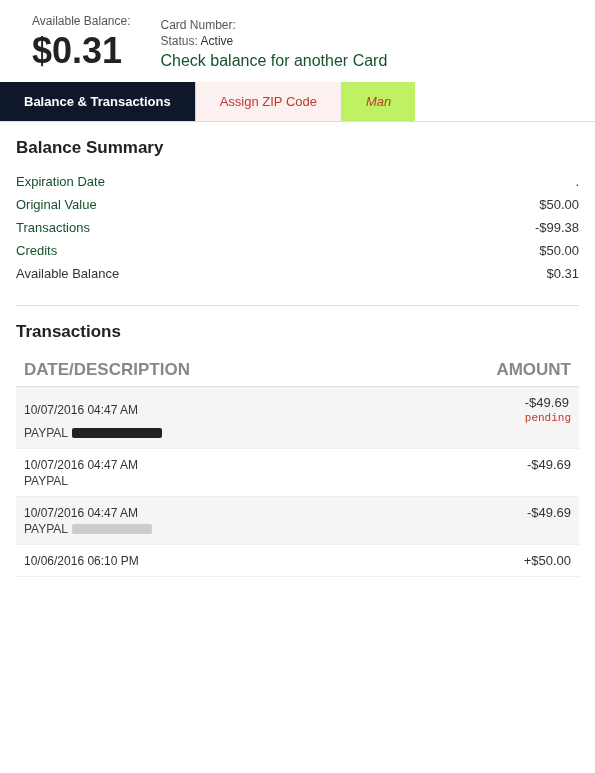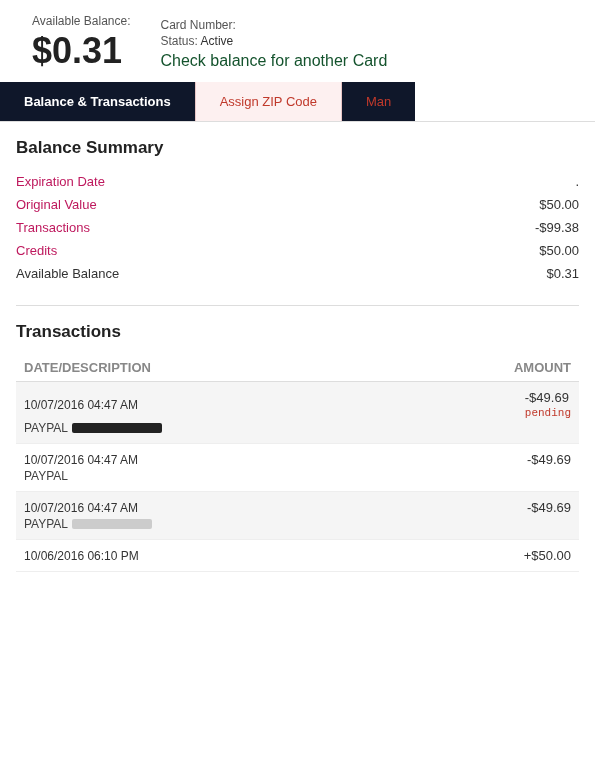--- a/index.html
+++ b/index.html
@@ -73,23 +73,24 @@
       background: #0f172a;
       color: #fff;
       font-weight: bold;
     }
     .tab.inactive {
       background: #fdf0f0;
       color: #c0392b;
       border-left: 1px solid #e8c5c5;
     }
     .tab.inactive-partial {
-      background: #0f172a;
+      background: #bef264;
       color: #c0392b;
       border-left: 1px solid #e8c5c5;
+      font-style: italic;
       
     }
 
     
     .content {
       padding: 16px 16px;
     }
 
     
     .section-title {
@@ -101,21 +102,21 @@
     .summary-table {
       width: 100%;
       border-collapse: collapse;
       margin-bottom: 20px;
     }
     .summary-table tr td {
       padding: 4px 0;
       font-size: 13px;
     }
     .summary-table tr td:first-child {
-      color: #be185d;
+      color: #14532d;
       width: 160px;
     }
     .summary-table tr td.label-black {
       color: #333;
     }
     .summary-table tr td:last-child {
       text-align: right;
       color: #333;
     }
 
@@ -125,21 +126,21 @@
       border-top: 1px solid #ddd;
       margin: 16px 0;
     }
 
     
     .transactions-section {}
     .col-headers {
       display: flex;
       justify-content: space-between;
       padding: 6px 8px;
-      font-size: 13px;
+      font-size: 17px;
       color: #888;
       font-weight: bold;
       text-transform: uppercase;
       border-bottom: 1px solid #ddd;
       text-align: right;
     }
     .tx-row {
       padding: 8px 8px;
       border-bottom: 1px solid #eee;
     }

